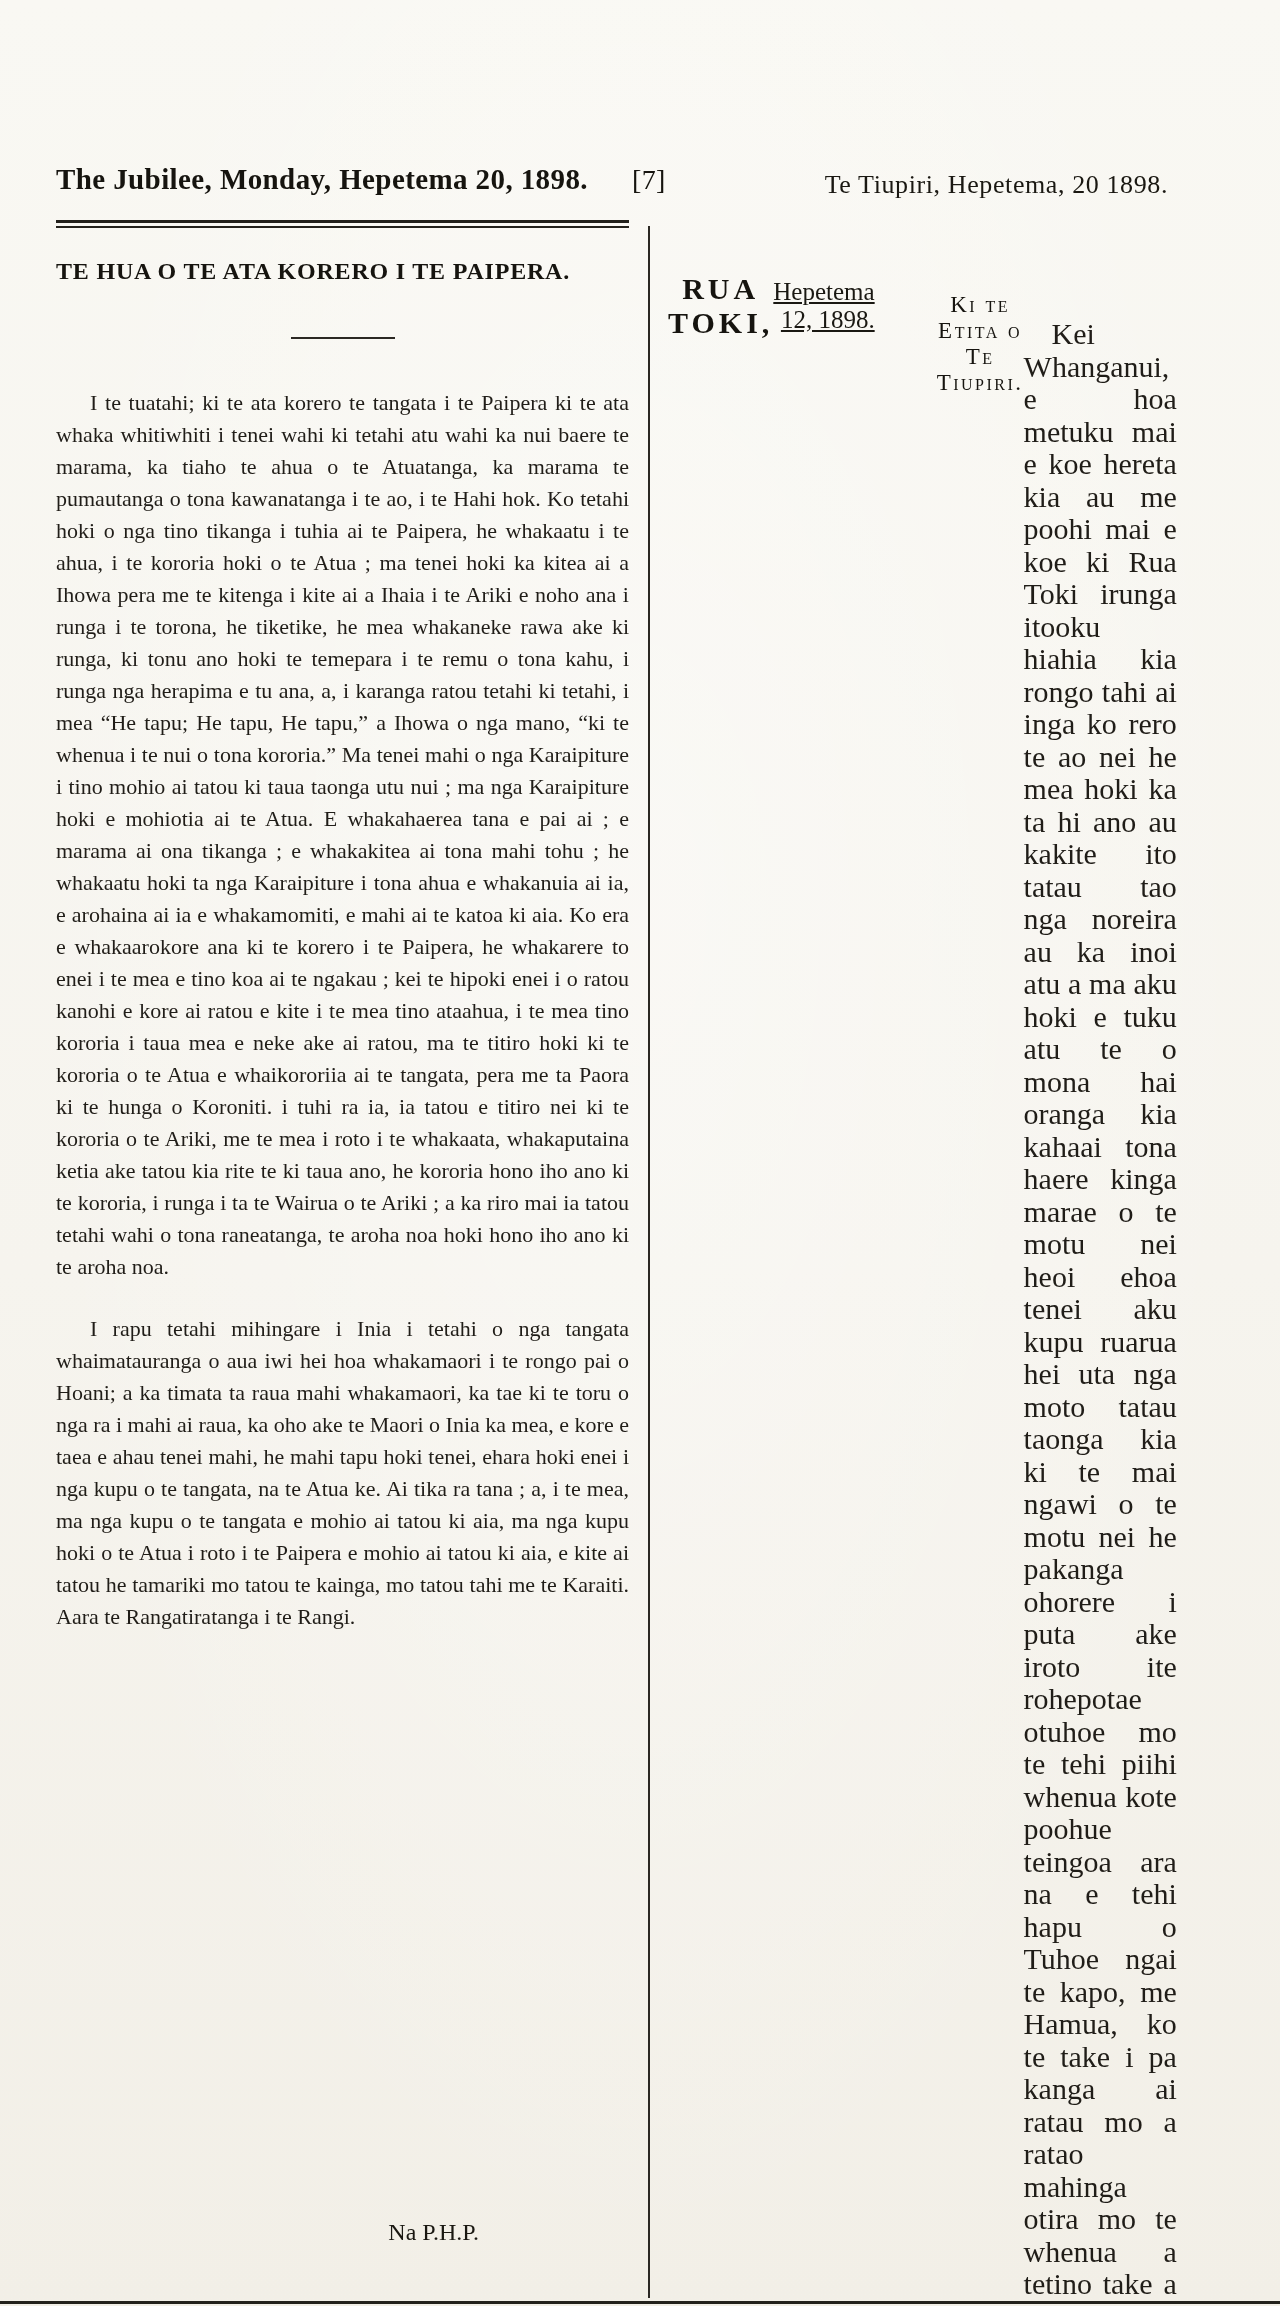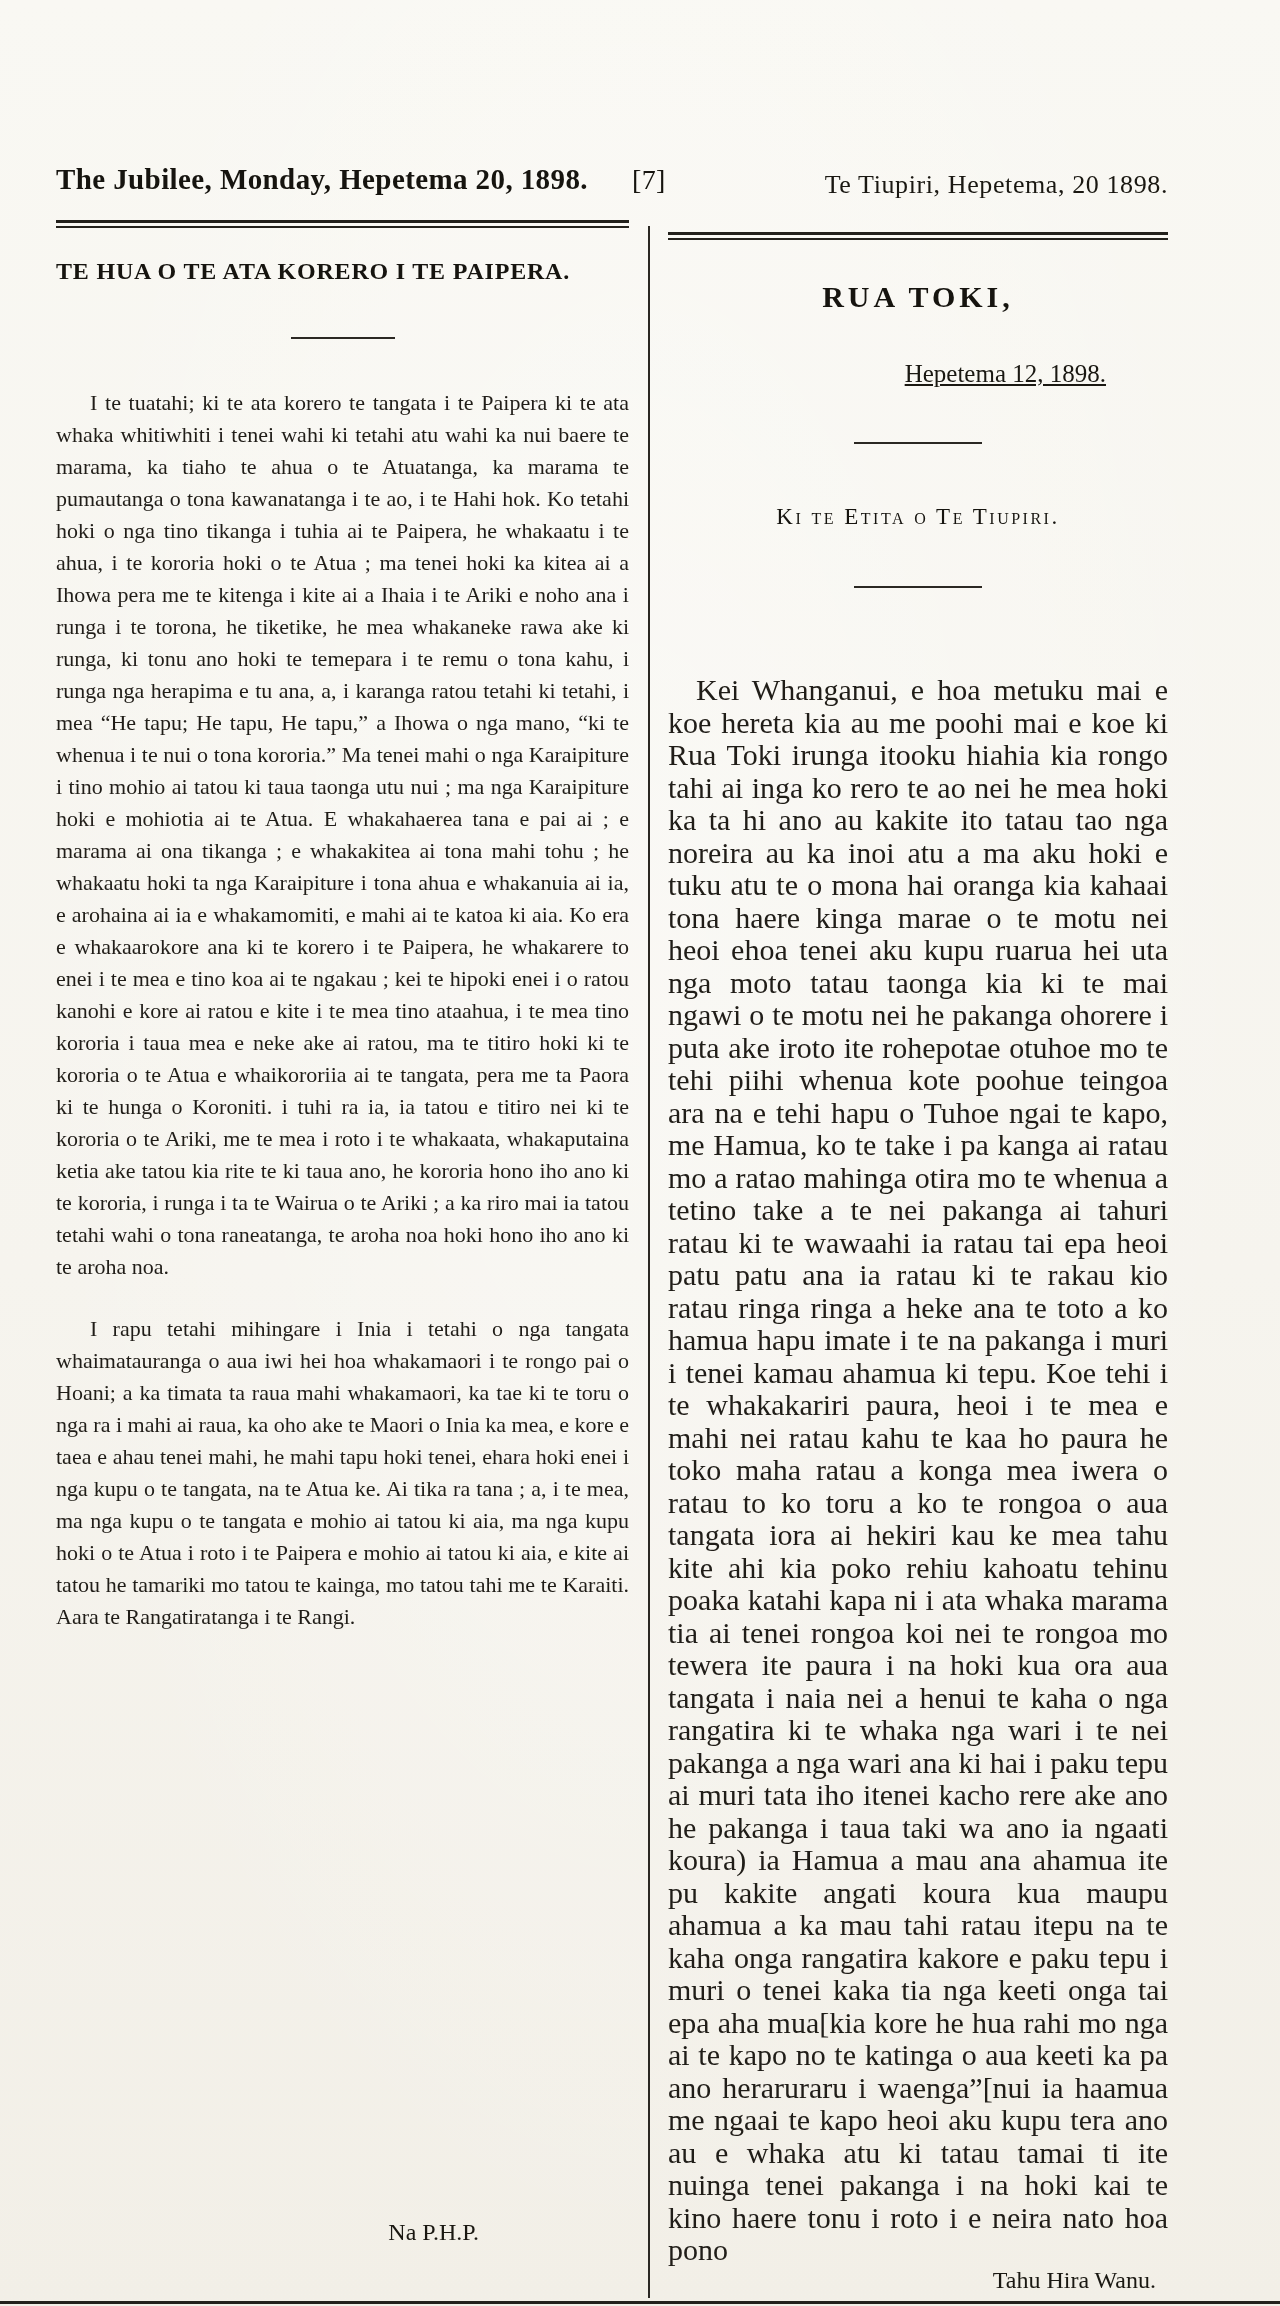--- a/index.html
+++ b/index.html
@@ -28,21 +28,21 @@
     font-size:26px; letter-spacing:0.6px; color:#1a1812;
   }
 
   
   .col-left {
     position:absolute; left:56px; top:220px; width:573px; height:2060px;
     display:flex; flex-direction:column;
   }
   .col-right {
     position:absolute; left:668px; top:232px; width:500px; height:2048px;
-    display:flex; flex-direction:column;
+    display:flex; flex-direction:row;
   }
   .col-rule {
     position:absolute; left:648px; top:226px; height:2072px; width:2px;
     background:#2b2823;
   }
   .top-rule {
     height:8px; flex:0 0 auto;
     border-top:3px solid #23211c;
     border-bottom:2px solid #23211c;
   }
@@ -118,18 +118,17 @@
   </section>
 
   <section class="col-right">
     <div class="top-rule"></div>
     <h2 class="letter-title">RUA TOKI,</h2>
     <div class="letter-date">Hepetema 12, 1898.</div>
     <div class="short-divider rt"></div>
     <div class="letter-salutation">Ki te Etita o Te Tiupiri.</div>
     <div class="short-divider rt2"></div>
     <p class="letter-para">Kei Whanganui, e hoa metuku mai e koe hereta kia au me poohi mai e koe ki Rua Toki irunga itooku hiahia kia rongo tahi ai inga ko rero te ao nei he mea hoki ka ta hi ano au kakite ito tatau tao nga noreira au ka inoi atu a ma aku hoki e tuku atu te o mona hai oranga kia kahaai tona haere kinga marae o te motu nei heoi ehoa tenei aku kupu ruarua hei uta nga moto tatau taonga kia ki te mai ngawi o te motu nei he pakanga ohorere i puta ake iroto ite rohepotae otuhoe mo te tehi piihi whenua kote poohue teingoa ara na e tehi hapu o Tuhoe ngai te kapo, me Hamua, ko te take i pa kanga ai ratau mo a ratao mahinga otira mo te whenua a tetino take a te nei pakanga ai tahuri ratau ki te wawaahi ia ratau tai epa heoi patu patu ana ia ratau ki te rakau kio ratau ringa ringa a heke ana te toto a ko hamua hapu imate i te na pakanga i muri i tenei kamau ahamua ki tepu. Koe tehi i te whakakariri paura, heoi i te mea e mahi nei ratau kahu te kaa ho paura he toko maha ratau a konga mea iwera o ratau to ko toru a ko te rongoa o aua tangata iora ai hekiri kau ke mea tahu kite ahi kia poko rehiu kahoatu tehinu poaka katahi kapa ni i ata whaka marama tia ai tenei rongoa koi nei te rongoa mo tewera ite paura i na hoki kua ora aua tangata i naia nei a henui te kaha o nga rangatira ki te whaka nga wari i te nei pakanga a nga wari ana ki hai i paku tepu ai muri tata iho itenei kacho rere ake ano he pakanga i taua taki wa ano ia ngaati koura) ia Hamua a mau ana ahamua ite pu kakite angati koura kua maupu ahamua a ka mau tahi ratau itepu na te kaha onga rangatira kakore e paku tepu i muri o tenei kaka tia nga keeti onga tai epa aha mua[kia kore he hua rahi mo nga ai te kapo no te katinga o aua keeti ka pa ano heraruraru i waenga”[nui ia haamua me ngaai te kapo heoi aku kupu tera ano au e whaka atu ki tatau tamai ti ite nuinga tenei pakanga i na hoki kai te kino haere tonu i roto i e neira nato hoa pono</p>
-    <div class="letter-signature">Tahu Hira Wanu.</div>
   </section>
 
   <div class="bottom-rule"></div>
 
 </div>
 
 </body></html>

